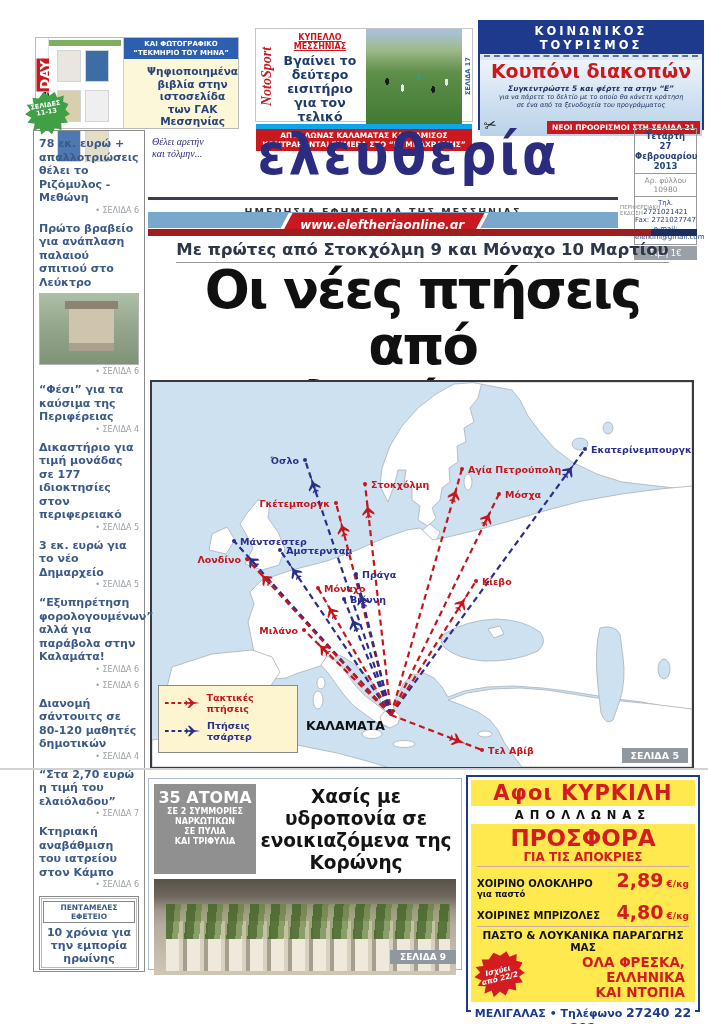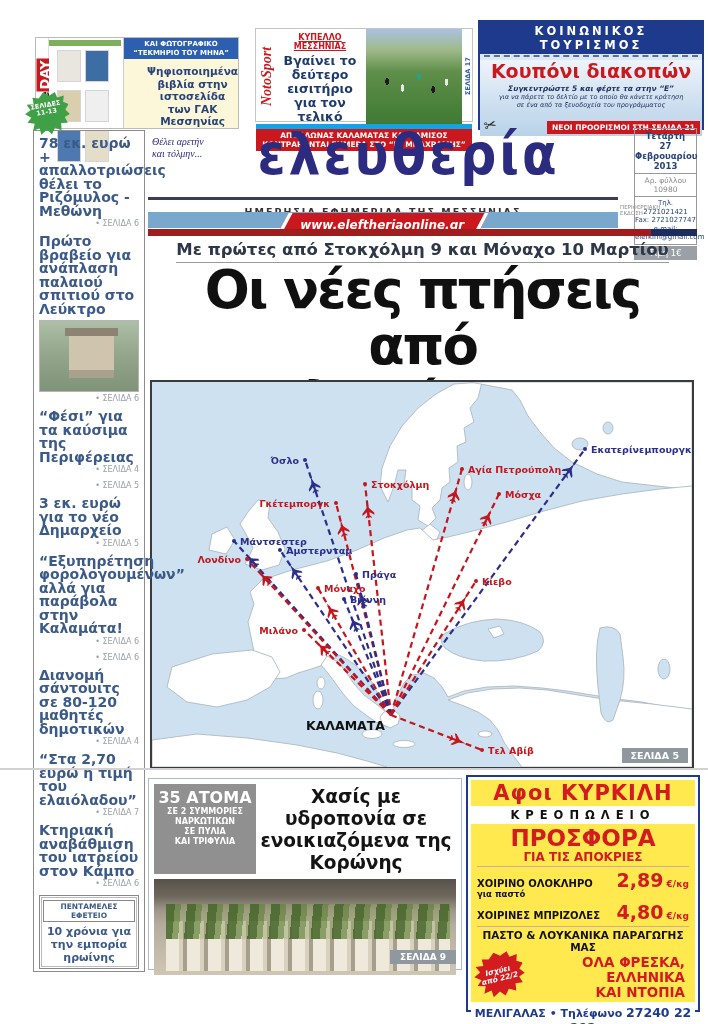--- a/index.html
+++ b/index.html
@@ -104,21 +104,21 @@
   .lg-row{display:flex;align-items:center;margin-bottom:6px;}
   .lg-row svg{margin-right:5px;}
   .lg-label{font-weight:bold;font-size:9.5px;}
   #map-badge{position:absolute;right:4px;bottom:4px;background:#8f989e;color:#fff;
       font-weight:bold;font-size:9.5px;padding:2px 9px;}
 
   
   #sidebar{left:33px;top:130px;width:112px;height:842px;border:1px solid #8c8c8c;
       padding:6px 5px;box-sizing:border-box;}
   .sb-item{margin-bottom:7px;}
-  .sb-text{color:#3c5a88;font-weight:bold;font-size:14px;line-height:13.5px;display:block;}
+  .sb-text{color:#3c5a88;font-weight:bold;font-size:11px;line-height:13.5px;display:block;}
   .sb-page{color:#9aa0a6;font-size:8px;text-align:right;margin-top:1px;}
   .sb-photo{height:70px;margin:4px 0 2px 0;background:linear-gradient(180deg,#aebfa8 0,#97a98e 40%,#7f9378 100%);
       position:relative;overflow:hidden;border:1px solid #b5b5b5;}
   .sb-photo::before{content:"";position:absolute;left:30%;top:20%;width:46%;height:62%;
       background:#cfc5ae;box-shadow:inset 0 -8px 0 rgba(0,0,0,.18);}
   .sb-photo::after{content:"";position:absolute;left:26%;top:10%;width:54%;height:12%;background:#8d8372;}
   #court-box{border:1px solid #888;padding:4px 3px;margin:6px 0 8px 0;text-align:center;box-shadow:inset 0 0 0 1px #fff,inset 0 0 0 2px #bbb;}
   .cb-header{display:inline-block;border:1px solid #888;color:#3c5a88;font-weight:bold;
       font-size:7.5px;padding:1px 3px;margin-bottom:3px;}
   .cb-line{color:#3c5a88;font-weight:bold;font-size:11px;line-height:13px;}
@@ -348,39 +348,56 @@
           <path d="M10 0 L2 -1.5 L-4 -7 L-6.5 -7 L-2.6 -1.4 L-6.2 -1.1 L-8.5 -3.6 L-9.8 -3.6 L-8.6 -0.9 L-10 -0.6 L-10 0.6 L-8.6 0.9 L-9.8 3.6 L-8.5 3.6 L-6.2 1.1 L-2.6 1.4 L-6.5 7 L-4 7 L2 1.5 Z" fill="#c4161c" transform="translate(310.0730573511763,220.9554154699103) rotate(-57.6118851465991) scale(0.85)"></path>
           <circle cx="324" cy="199" r="2" fill="#c4161c"></circle>
           <text class="map-label" fill="#c4161c" y="202.5" x="330" text-anchor="start">Κίεβο</text>
           <line x1="239" y1="333" x2="330" y2="368" stroke="#c4161c" stroke-width="2.2" stroke-dasharray="6 4"></line>
           <path d="M10 0 L2 -1.5 L-4 -7 L-6.5 -7 L-2.6 -1.4 L-6.2 -1.1 L-8.5 -3.6 L-9.8 -3.6 L-8.6 -0.9 L-10 -0.6 L-10 0.6 L-8.6 0.9 L-9.8 3.6 L-8.5 3.6 L-6.2 1.1 L-2.6 1.4 L-6.5 7 L-4 7 L2 1.5 Z" fill="#c4161c" transform="translate(305.73301423872044,358.6665439379694) rotate(21.037511025421818) scale(0.85)"></path>
           <circle cx="330" cy="368" r="2" fill="#c4161c"></circle>
           <text class="map-label" fill="#c4161c" y="371.5" x="336" text-anchor="start">Τελ Αβίβ</text>
           <text x="233" y="348" text-anchor="end" fill="#111" style="font-weight:bold;font-size:12.5px;">ΚΑΛΑΜΑΤΑ</text>
         </g>
     </svg>
+    <div id="map-legend">
+        <div class="lg-row">
+          <svg width="40" height="16" viewBox="0 0 40 16">
+            <line x1="0" y1="8" x2="24" y2="8" stroke="#c4161c" stroke-width="2" stroke-dasharray="4 3"></line>
+            <path d="M10 0 L2 -1.5 L-4 -7 L-6.5 -7 L-2.6 -1.4 L-6.2 -1.1 L-8.5 -3.6 L-9.8 -3.6 L-8.6 -0.9 L-10 -0.6 L-10 0.6 L-8.6 0.9 L-9.8 3.6 L-8.5 3.6 L-6.2 1.1 L-2.6 1.4 L-6.5 7 L-4 7 L2 1.5 Z" fill="#c4161c" transform="translate(30,8) scale(0.8)"></path>
+          </svg>
+          <span class="lg-label" style="color: rgb(196, 22, 28);">Τακτικές πτήσεις</span>
+        </div>
+        <div class="lg-row">
+          <svg width="40" height="16" viewBox="0 0 40 16">
+            <line x1="0" y1="8" x2="24" y2="8" stroke="#2b2e8c" stroke-width="2" stroke-dasharray="4 3"></line>
+            <path d="M10 0 L2 -1.5 L-4 -7 L-6.5 -7 L-2.6 -1.4 L-6.2 -1.1 L-8.5 -3.6 L-9.8 -3.6 L-8.6 -0.9 L-10 -0.6 L-10 0.6 L-8.6 0.9 L-9.8 3.6 L-8.5 3.6 L-6.2 1.1 L-2.6 1.4 L-6.5 7 L-4 7 L2 1.5 Z" fill="#2b2e8c" transform="translate(30,8) scale(0.8)"></path>
+          </svg>
+          <span class="lg-label" style="color: rgb(43, 46, 140);">Πτήσεις τσάρτερ</span>
+        </div>
+      </div>
     <div id="map-badge">ΣΕΛΙΔΑ 5</div>
   </div>
 
   <div id="sidebar" class="abs">
     <div id="sb-items">
         <div class="sb-item">
           <span class="sb-text">78 εκ. ευρώ + απαλλοτριώσεις θέλει το Ριζόμυλος - Μεθώνη</span>
           <div class="sb-page">• ΣΕΛΙΔΑ 6</div>
         </div>
         <div class="sb-item">
           <span class="sb-text">Πρώτο βραβείο για ανάπλαση παλαιού σπιτιού στο Λεύκτρο</span>
           <div class="sb-photo"></div>
           <div class="sb-page">• ΣΕΛΙΔΑ 6</div>
         </div>
         <div class="sb-item">
           <span class="sb-text">“Φέσι” για τα καύσιμα της Περιφέρειας</span>
           <div class="sb-page">• ΣΕΛΙΔΑ 4</div>
         </div>
         <div class="sb-item">
+          <span class="sb-text">Δικαστήριο για τιμή μονάδας σε 177 ιδιοκτησίες στον περιφερειακό</span>
           <div class="sb-page">• ΣΕΛΙΔΑ 5</div>
         </div>
         <div class="sb-item">
           <span class="sb-text">3 εκ. ευρώ για το νέο Δημαρχείο</span>
           <div class="sb-page">• ΣΕΛΙΔΑ 5</div>
         </div>
         <div class="sb-item">
           <span class="sb-text">“Εξυπηρέτηση φορολογουμένων” αλλά για παράβολα στην Καλαμάτα!</span>
           <div class="sb-page">• ΣΕΛΙΔΑ 6</div>
         </div>
@@ -422,21 +439,21 @@
         <span class="b2">ΚΑΙ ΤΡΙΦΥΛΙΑ</span>
       </div>
       <div class="bl-head">Χασίς με υδροπονία σε ενοικιαζόμενα της Κορώνης</div>
     </div>
     <div class="pot-photo"></div>
     <div class="bl-page">ΣΕΛΙΔΑ 9</div>
   </div>
 
   <div id="butcher" class="abs">
     <div class="bt-title">Αφοι ΚΥΡΚΙΛΗ</div>
-    <div class="bt-sub">ΚΡΕΟΠΩΛΕΙΟ</div>
+    <div class="bt-sub">ΑΠΟΛΛΩΝΑΣ</div>
     <div class="bt-main">
       <div class="bt-offer">ΠΡΟΣΦΟΡΑ</div>
       <div class="bt-offer-sub">ΓΙΑ ΤΙΣ ΑΠΟΚΡΙΕΣ</div>
       <div id="price-rows">
           <div class="pr-row">
             <div>
               <div class="pr-label">ΧΟΙΡΙΝΟ ΟΛΟΚΛΗΡΟ</div>
               <div class="pr-sub">για παστό</div>
             </div>
             <div><span class="pr-price">2,89</span><span class="pr-unit"> €/κg</span></div>

